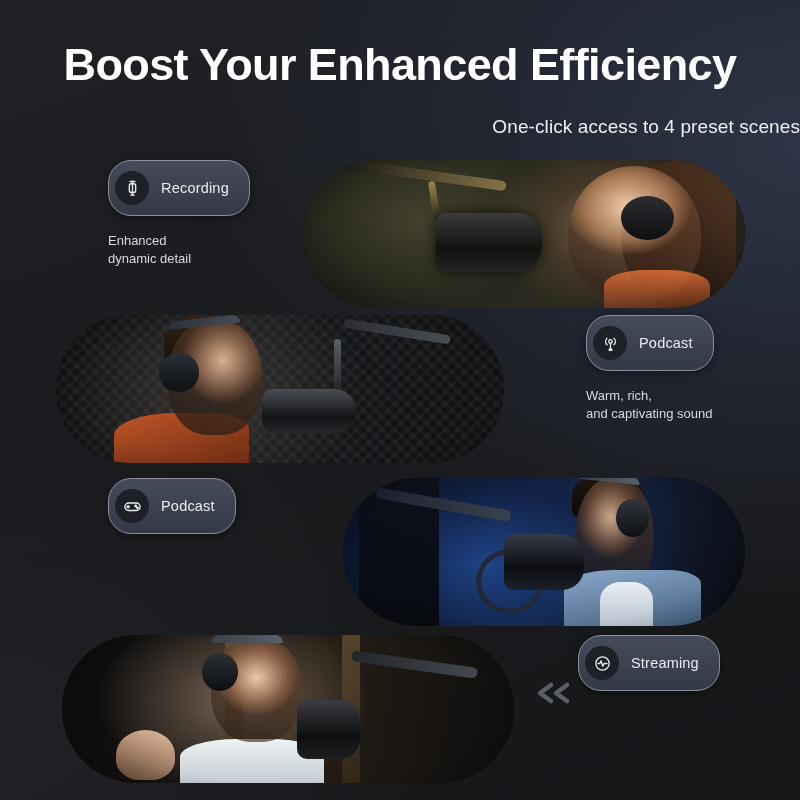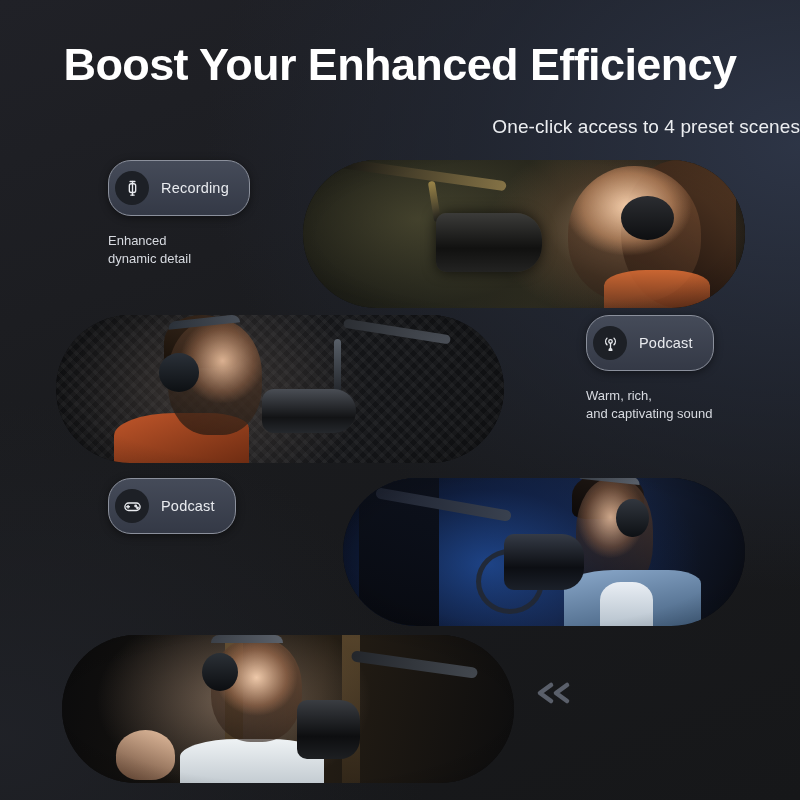--- a/index.html
+++ b/index.html
@@ -453,17 +453,26 @@
         <div class="p4-hb"></div>
           <div class="p4-hp"></div>
           <div class="p4-hand"></div>
         <div class="p4-boom"></div>
           <div class="p4-mic"></div>
       </div>
       <div class="vig"></div>
     </div>
 
     <div class="info i4">
+      <div class="pill">
+        <span class="pill-icon">
+          <svg width="19" height="19" viewBox="0 0 24 24" fill="none" stroke="#e9ebef" stroke-width="1.7" stroke-linecap="round" stroke-linejoin="round">
+            <circle cx="12" cy="12" r="8.4"></circle>
+            <polyline points="6.4,12 8.6,12 10.2,8.6 12.4,15.4 14,12 17.6,12"></polyline>
+          </svg>
+        </span>
+        <span class="pill-label">Streaming</span>
+      </div>
     </div>
 
   </div>
 
 </div>
 
 </body></html>

